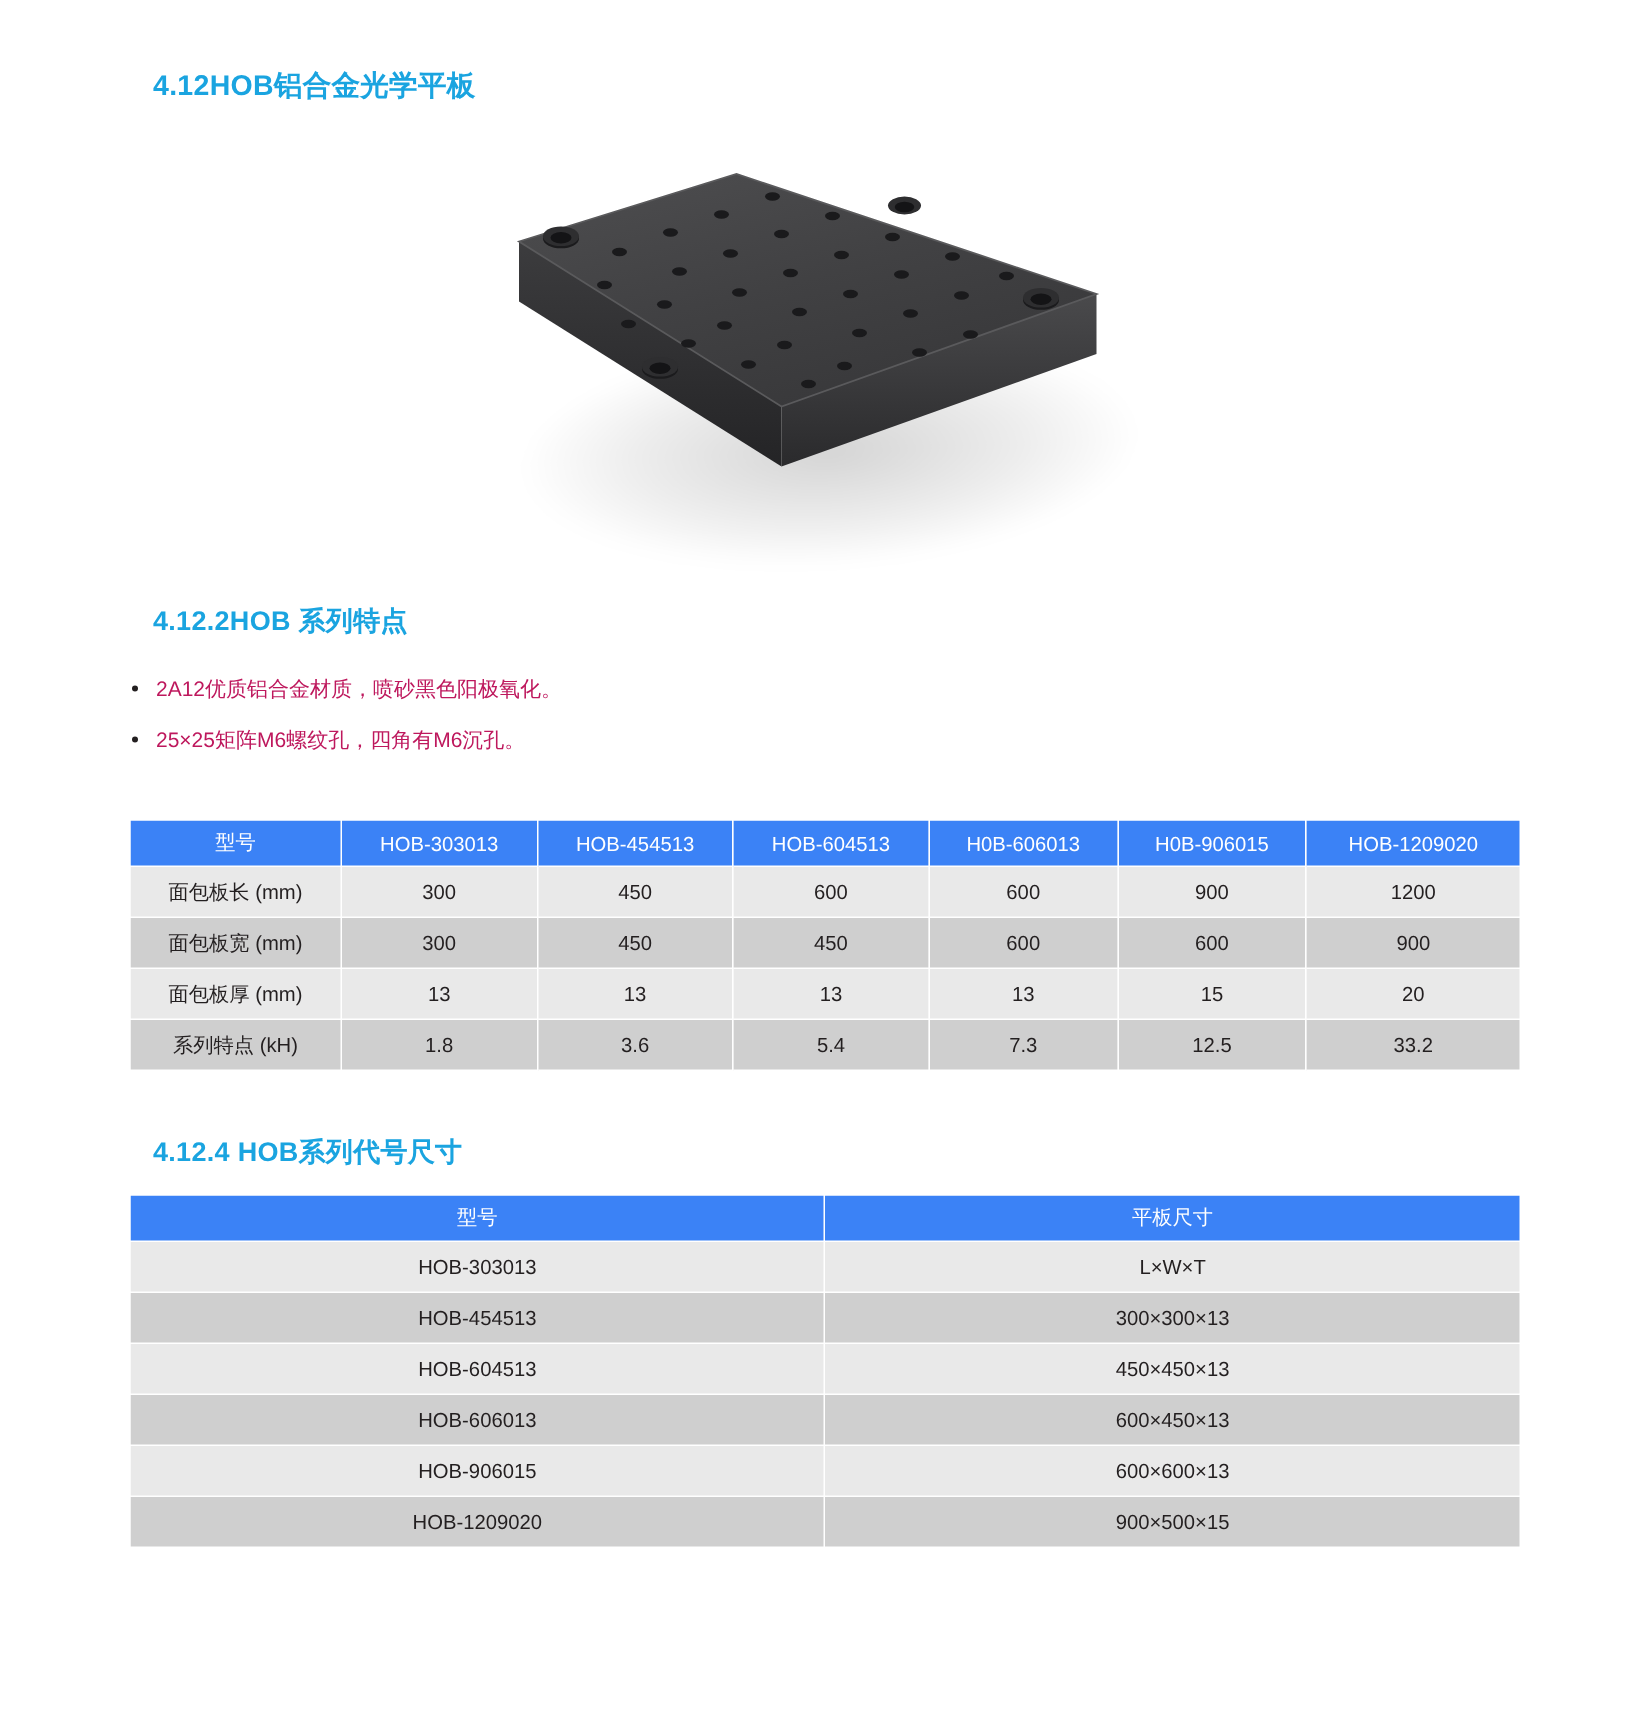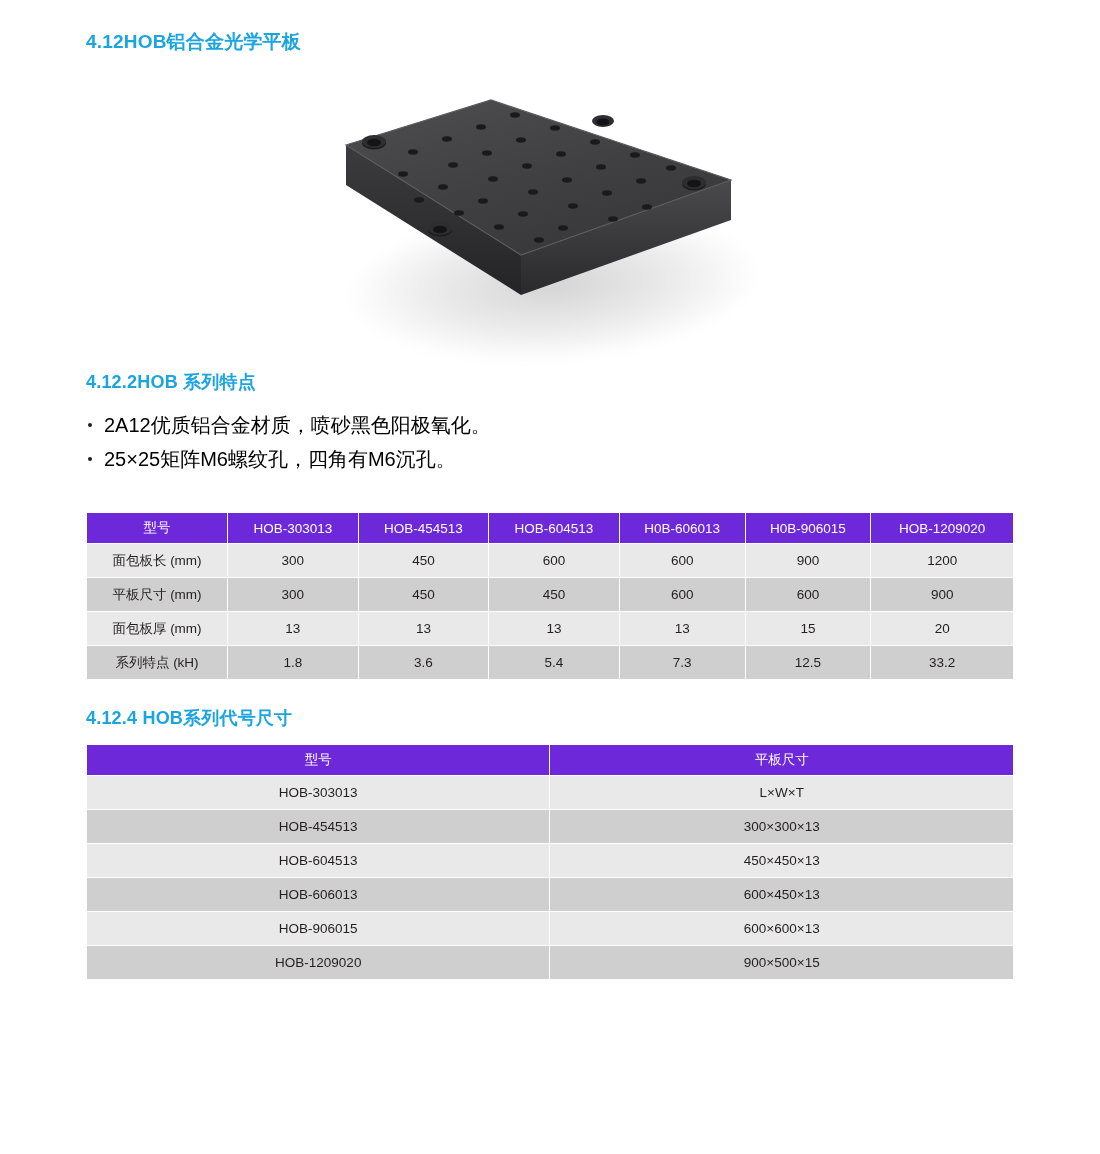--- a/index.html
+++ b/index.html
@@ -18,21 +18,21 @@
   .page {
     position: relative;
     width: 1100px;
     height: 1154px;
     box-sizing: border-box;
     padding: 30px 86px 0 86px;
   }
   h1.sec-title, h2.sec-title {
     color: #1aa4e0;
     font-weight: bold;
-    margin: 0;
+    margin: 16px;
     letter-spacing: 0.2px;
   }
   .title-1 {
     font-size: 19px;
     line-height: 24px;
     margin-top: 14px;
   }
   .title-2 {
     font-size: 18px;
     line-height: 24px;
@@ -79,24 +79,24 @@
   }
 
   
   .features {
     margin: 14px 0 0 0;
     padding: 0;
     list-style: none;
   }
   .features li {
     position: relative;
-    font-size: 20px;
+    font-size: 14px;
     line-height: 34px;
     padding-left: 18px;
-    color: #000000;
+    color: #be185d;
   }
   .features li::before {
     content: "";
     position: absolute;
     left: 2px;
     top: 15px;
     width: 4px;
     height: 4px;
     border-radius: 50%;
     background: #231f20;
@@ -109,21 +109,21 @@
     margin-top: 14px;
     font-size: 13.5px;
   }
   table td, table th {
     text-align: center;
     font-weight: normal;
     border: 1px solid #ffffff;
     color: #231f20;
   }
   thead th {
-    background: #6d28d9;
+    background: #3b82f6;
     color: #ffffff;
     height: 28px;
     font-size: 13.5px;
   }
   .spec-table td {
     height: 31px;
     margin-top: 44px;
   }
   .spec-table tbody tr:nth-child(odd) td { background: #e9e9e9; }
   .spec-table tbody tr:nth-child(even) td { background: #cfcfcf; }
@@ -257,21 +257,21 @@
       <tr>
         <td class="label">面包板长 (mm)</td>
         <td>300</td>
         <td>450</td>
         <td>600</td>
         <td>600</td>
         <td>900</td>
         <td>1200</td>
       </tr>
       <tr>
-        <td class="label">平板尺寸 (mm)</td>
+        <td class="label">面包板宽 (mm)</td>
         <td>300</td>
         <td>450</td>
         <td>450</td>
         <td>600</td>
         <td>600</td>
         <td>900</td>
       </tr>
       <tr>
         <td class="label">面包板厚 (mm)</td>
         <td>13</td>

